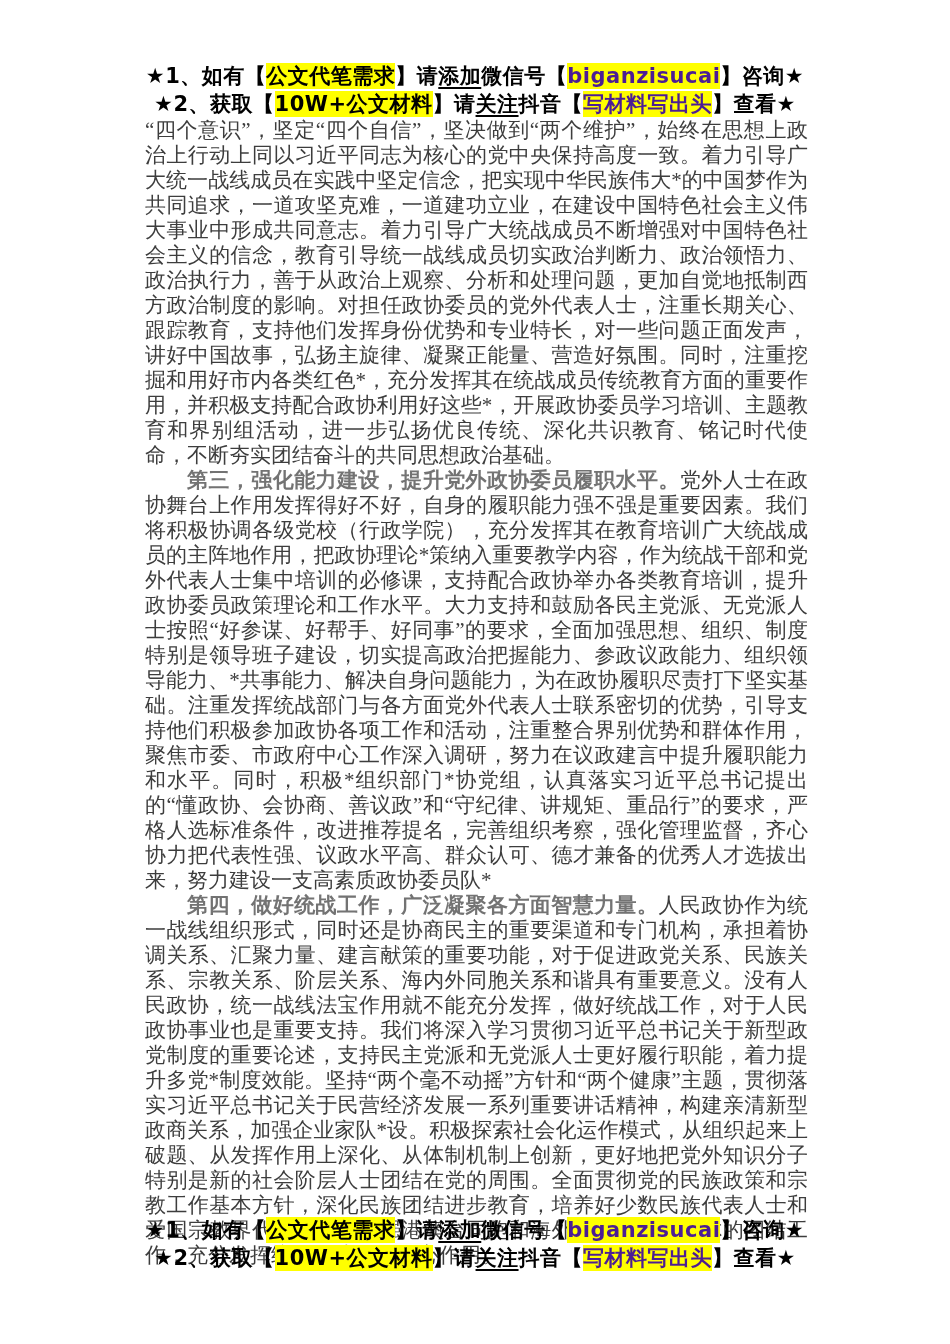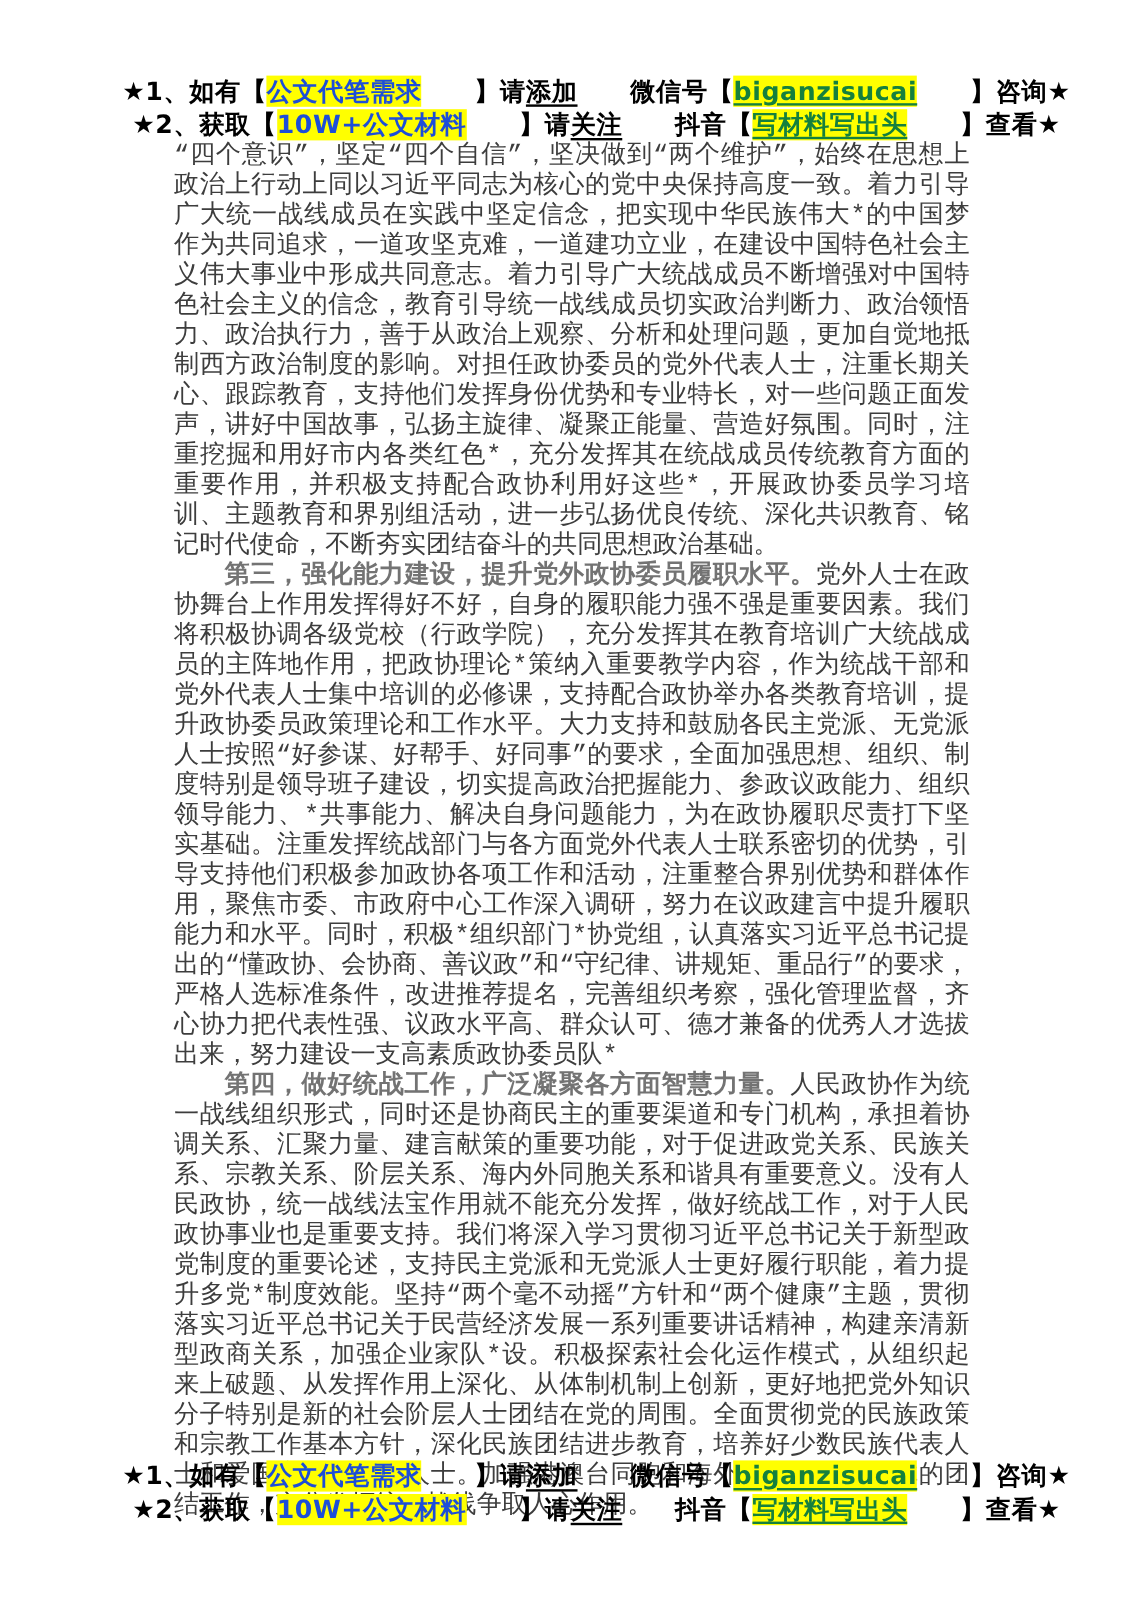--- a/index.html
+++ b/index.html
@@ -22,47 +22,46 @@
     font-family: "DejaVu Sans", "Liberation Sans", sans-serif;
     font-weight: 700;
     font-size: 21px;
     line-height: 28px;
     color: #000000;
     letter-spacing: 0.5px;
   }
   .promo-top { top: 62px; }
   .promo-bottom { top: 1216px; }
   .seg { white-space: nowrap; }
-  .seg-plain { color: #000000; margin-left: 44px; }
+  .seg-plain { color: #000000; }
   .seg-highlight {
-    color: #1d4ed8;
+    color: #000000;
     background: #ffff00;
     padding: 1px 0;
   }
   .seg-underline {
     color: #000000;
     text-decoration: underline;
     text-decoration-thickness: 2px;
     text-underline-offset: 4px;
     text-align: center;
   }
   .seg-highlight-underline {
-    color: #15803d;
+    color: #4c1d95;
     background: #ffff00;
     padding: 1px 0;
-    text-decoration: underline;
     text-decoration-thickness: 2px;
     text-underline-offset: 3px;
   }
   .doc-body {
     position: absolute;
     top: 118px;
     left: 145px;
     width: 663px;
-    font-family: Liberation Mono, monospace;
+    font-family: Liberation Serif, serif;
     font-size: 21px;
     line-height: 25px;
     color: #3d3d3d;
     text-align: justify;
   }
   .para {
     margin: 0;
     padding: 0;
   }
   .para.indent { text-indent: 2em; }

